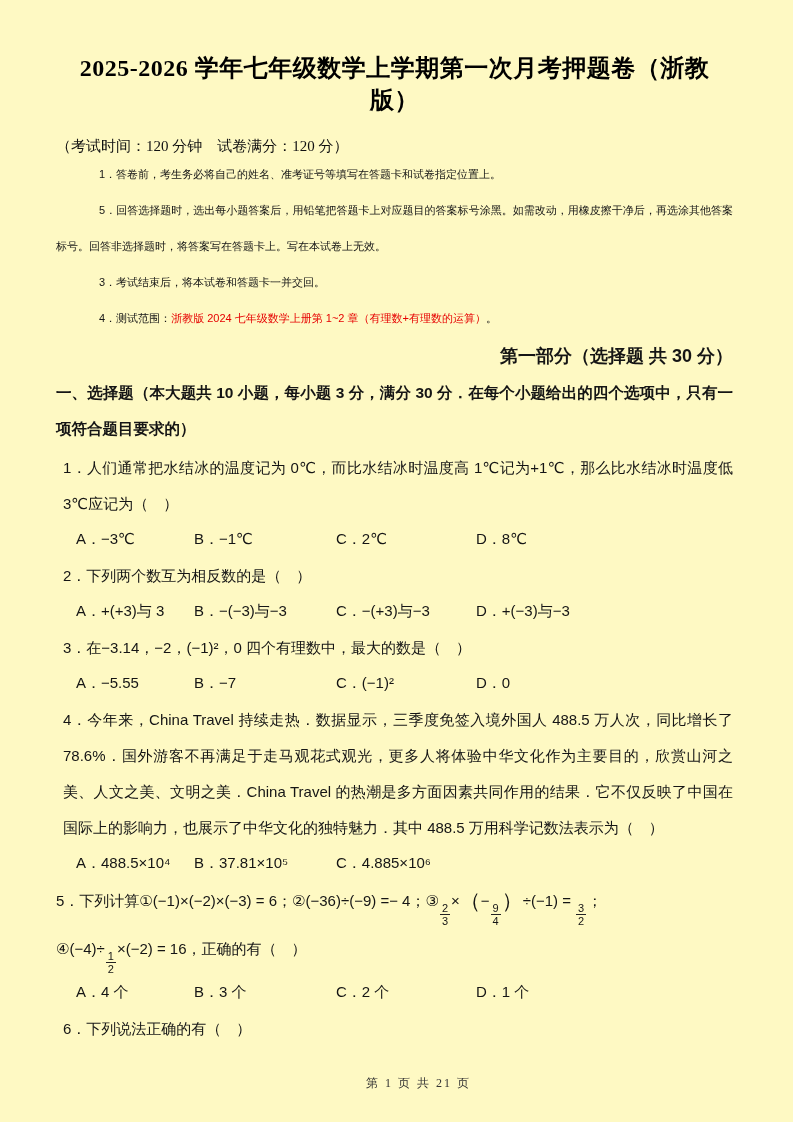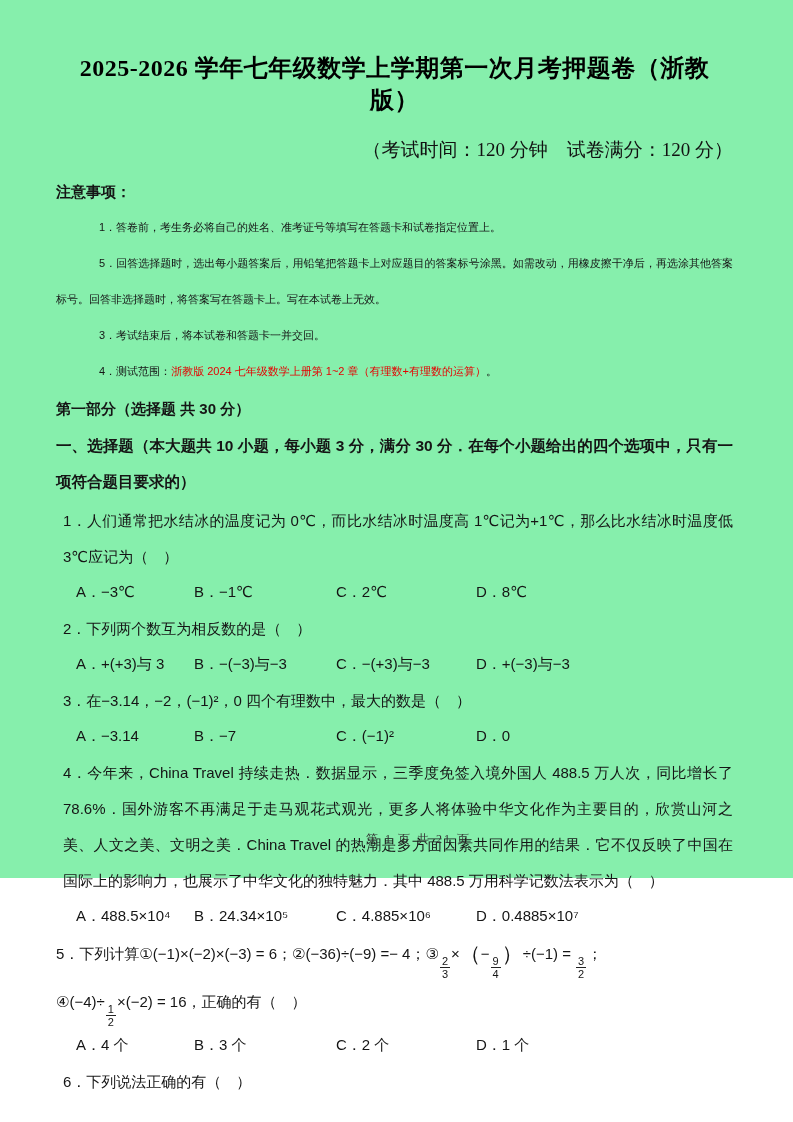--- a/index.html
+++ b/index.html
@@ -4,40 +4,40 @@
 <style>
   html,body { margin:0; padding:0; background:#ffffff; }
   body {
     width:793px; height:1122px; overflow:hidden;
     font-family:"Liberation Sans","DejaVu Sans",sans-serif;
     color:#151515;
     -webkit-font-smoothing:antialiased;
   }
   .page {
     position:relative; box-sizing:border-box;
-    width:793px; height:878px;
+    width:793px; height:1122px;
     padding:44px 60px 0 56px;
-    background:#86efac;
+    background:#fef9c3;
   }
   .title {
     font-family:"Liberation Serif","DejaVu Serif",serif;
     font-size:24px; font-weight:bold; color:#000;
     text-align:center; line-height:32px; margin-top:8px;
     letter-spacing:0.5px;
   }
   .subtitle {
     font-family:"Liberation Serif","DejaVu Serif",serif;
-    font-size:19px; color:#111; text-align:right; margin-top:21px;
+    font-size:15px; color:#111; text-align:left; margin-top:21px;
   }
   .notice-heading {
     font-size:15px; font-weight:bold; line-height:34px; margin-top:12px;
   }
   .notice-item { font-size:11px; line-height:36px; text-indent:43px; text-align:justify; }
   .red-range { color:var(--red,#e60000); }
-  .part-heading { font-size:15px; font-weight:bold; text-align:left; line-height:38px; margin-top:1px; }
+  .part-heading { font-size:18px; font-weight:bold; text-align:right; line-height:38px; margin-top:1px; }
   .section-intro { font-size:15.5px; font-weight:bold; line-height:36px; text-align:justify; }
   .q-text { font-size:15px; line-height:36px; margin-top:3px; text-align:justify;margin-left:7px; }
   .opts {
     display:grid; grid-template-columns:118px 142px 140px 1fr;
     padding-left:20px; font-size:15px; line-height:33px;
   }
   .frac {
     display:inline-flex; flex-direction:column; align-items:center;
     vertical-align:-6px; font-size:11px; line-height:1.1; margin:0 1px;
   }
@@ -53,21 +53,20 @@
   }
 </style>
 </head>
 <body>
 
 <div class="page">
 
   <div class="title">2025-2026 学年七年级数学上学期第一次月考押题卷（浙教版）</div>
   <div class="subtitle">（考试时间：120 分钟　试卷满分：120 分）</div>
 
-  <div class="notice-heading">注意事项：</div>
   <div class="notice-item">1．答卷前，考生务必将自己的姓名、准考证号等填写在答题卡和试卷指定位置上。</div>
   <div class="notice-item">5．回答选择题时，选出每小题答案后，用铅笔把答题卡上对应题目的答案标号涂黑。如需改动，用橡皮擦干净后，再选涂其他答案标号。回答非选择题时，将答案写在答题卡上。写在本试卷上无效。</div>
   <div class="notice-item">3．考试结束后，将本试卷和答题卡一并交回。</div>
   <div class="notice-item"><span>4．测试范围：</span><span class="red-range">浙教版 2024 七年级数学上册第 1~2 章（有理数+有理数的运算）</span><span>。</span></div>
 
   <div class="part-heading">第一部分（选择题 共 30 分）</div>
   <div class="section-intro">一、选择题（本大题共 10 小题，每小题 3 分，满分 30 分．在每个小题给出的四个选项中，只有一项符合题目要求的）</div>
 
   <div class="q-text">1．人们通常把水结冰的温度记为 0℃，而比水结冰时温度高 1℃记为+1℃，那么比水结冰时温度低 3℃应记为（　）</div>
   <div class="opts">
@@ -80,32 +79,31 @@
   <div class="q-text">2．下列两个数互为相反数的是（　）</div>
   <div class="opts">
     <span>A．+(+3)与 3</span>
     <span>B．−(−3)与−3</span>
     <span>C．−(+3)与−3</span>
     <span>D．+(−3)与−3</span>
   </div>
 
   <div class="q-text">3．在−3.14，−2，(−1)²，0 四个有理数中，最大的数是（　）</div>
   <div class="opts">
-    <span>A．−3.14</span>
+    <span>A．−5.55</span>
     <span>B．−7</span>
     <span>C．(−1)²</span>
     <span>D．0</span>
   </div>
 
   <div class="q-text">4．今年来，China Travel 持续走热．数据显示，三季度免签入境外国人 488.5 万人次，同比增长了 78.6%．国外游客不再满足于走马观花式观光，更多人将体验中华文化作为主要目的，欣赏山河之美、人文之美、文明之美．China Travel 的热潮是多方面因素共同作用的结果．它不仅反映了中国在国际上的影响力，也展示了中华文化的独特魅力．其中 488.5 万用科学记数法表示为（　）</div>
   <div class="opts">
     <span>A．488.5×10⁴</span>
-    <span>B．24.34×10⁵</span>
+    <span>B．37.81×10⁵</span>
     <span>C．4.885×10⁶</span>
-    <span>D．0.4885×10⁷</span>
   </div>
 
   <div class="q5-line">
     <span>5．下列计算①(−1)×(−2)×(−3) = 6；②(−36)÷(−9) =− 4；③</span><span class="frac">
         <span class="num">2</span>
         <span class="den">3</span>
       </span><span>×</span><span class="bp">（</span><span>−</span><span class="frac">
         <span class="num">9</span>
         <span class="den">4</span>
       </span><span class="bp">）</span><span>÷(−1) = </span><span class="frac">

